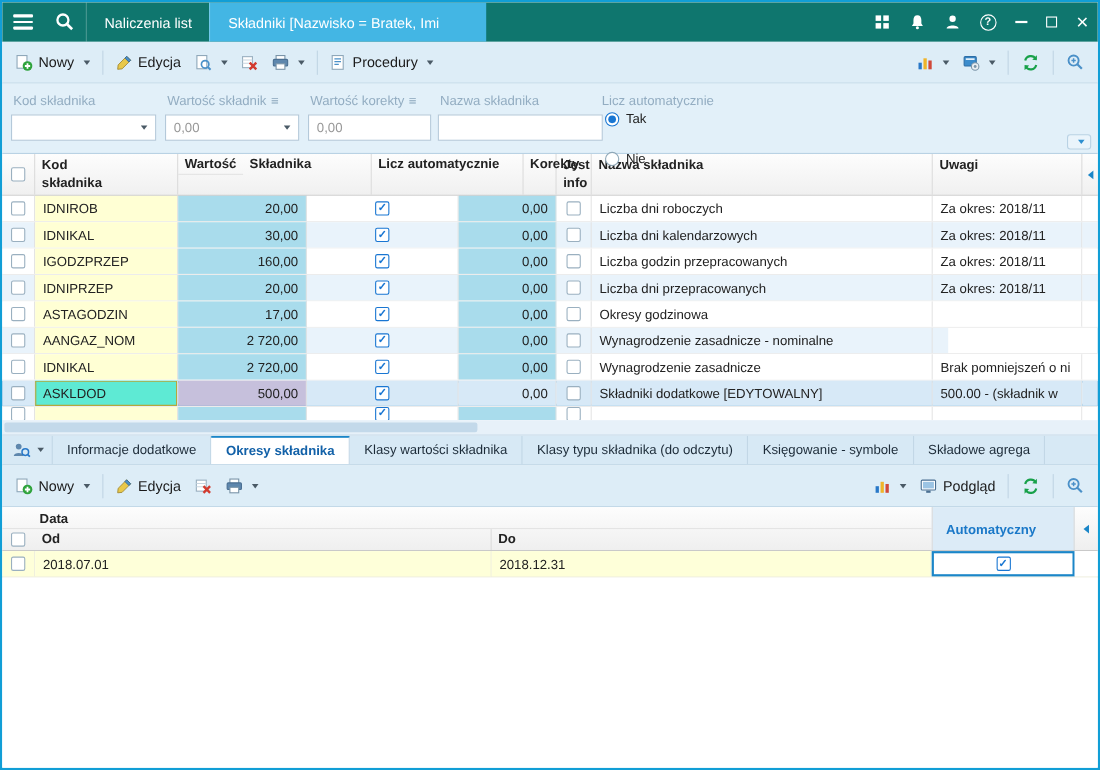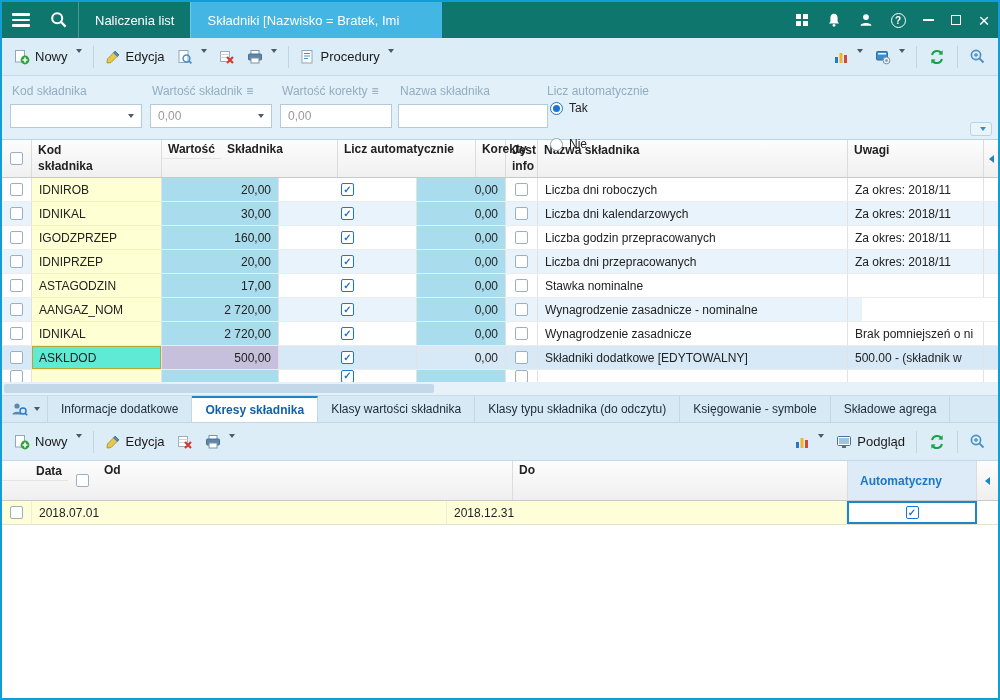--- a/index.html
+++ b/index.html
@@ -18,21 +18,21 @@
   .tb-right .tb-icon-btn{width:32px}
   .win-ctl{width:28px;display:flex;align-items:center;justify-content:center;cursor:pointer}
   .ic-min{width:11px;height:2px;background:#fff;display:block}
   .ic-max{width:10px;height:10px;border:1.5px solid #fff;display:block}
   .ic-close::after{content:"×";font-size:19px;line-height:1;color:#fff}
   .ic-help{width:15px;height:15px;border:1.5px solid #fff;border-radius:50%;display:flex;align-items:center;justify-content:center}
   .ic-help::after{content:"?";font-size:10px;font-weight:bold;color:#fff}
 
   
   .toolbar{flex:0 0 38px;background:#ddedf7;border-bottom:1px solid #c3d9e8;display:flex;align-items:center;padding:0 6px;font-size:13px}
-  .btn{display:flex;align-items:flex-start;gap:5px;padding:4px 6px;border-radius:3px;cursor:pointer;white-space:nowrap;color:#1a1a1a}
+  .btn{display:flex;align-items:center;gap:5px;padding:4px 6px;border-radius:3px;cursor:pointer;white-space:nowrap;color:#1a1a1a}
   .caret{display:inline-block;width:0;height:0;border-left:3.5px solid transparent;border-right:3.5px solid transparent;border-top:4px solid #4a5a66;margin-left:3px}
   .caret.blue{border-top-color:#2e8fd0}
   .tsep{width:1px;height:22px;background:#c0d5e4;margin:0 5px;flex:0 0 1px}
   .t-right{margin-left:auto;display:flex;align-items:center}
 
   
   .filterbar{flex:0 0 64px;background:#e2f0f9;border-bottom:1px solid #b9d2e4;position:relative;font-size:12px}
   .f-label{position:absolute;top:8px;color:#93adc2;white-space:nowrap}
   .f-eq::after{content:"≡";color:#8aa5bb;margin-left:4px}
   .fld{position:absolute;top:28px;height:24px;background:#fff;border:1px solid #b4c9da;display:flex;align-items:center;padding:0 7px;color:#999;overflow:hidden}
@@ -81,21 +81,21 @@
 
   
   .btabs{flex:0 0 27px;background:#d7e9f5;display:flex;align-items:stretch;border-bottom:1px solid #c2d7e6;overflow:hidden;font-size:12px}
   .btab-icon{width:46px;display:flex;align-items:center;justify-content:center;gap:3px;border-right:1px solid #c2d7e6;cursor:pointer}
   .btab{padding:0 13px;display:flex;align-items:center;border-right:1px solid #c2d7e6;white-space:nowrap;cursor:pointer;color:#1c2b38}
   .btab.active{background:#fff;color:#1261a8;font-weight:bold;border-top:2px solid #1b86c8}
 
   
   .w-bod{width:415px}.w-bdo{width:400px}.w-bauto{width:130px}.w-bstrip{width:21px}
   .bghead{flex:0 0 40px;display:flex;background:linear-gradient(#fdfdfd,#efefef);border-bottom:1px solid #c9c9c9;font-weight:bold;font-size:12px}
-  .bg-left{width:845px;flex:0 0 845px;display:flex;flex-direction:row}
+  .bg-left{width:845px;flex:0 0 845px;display:flex;flex-direction:column}
   .bg-data{height:20px;padding:3px 6px 0 34px;border-bottom:1px solid #e4e4e4;line-height:15px}
   .bg-sub{display:flex;flex:1}
   .bg-sub .scheck{width:30px;display:flex;align-items:center;padding-left:8px}
   .bg-sub .sod{width:415px;padding:1px 6px;border-right:1px solid #dcdcdc;line-height:17px}
   .bg-sub .sdo{width:400px;padding:1px 6px;line-height:17px}
   .bg-auto{width:130px;flex:0 0 130px;background:#dcebf7;color:#1a78c8;display:flex;align-items:center;padding:0 12px;border-left:1px solid #dcdcdc;border-right:1px solid #dcdcdc}
   .bg-strip{width:21px;display:flex;align-items:center;justify-content:center}
   .brow{display:flex;height:24px;border-bottom:1px solid #e3e3c9}
   .bc{flex:0 0 auto;display:flex;align-items:center;padding:0 7px;background:#feffd9;border-right:1px solid #eeeedd;overflow:hidden;white-space:nowrap}
   .bc.auto{background:#fff;border:2px solid #1b86c8;justify-content:center;padding:0}
@@ -397,21 +397,21 @@
         </div>
       <div class="gc w-kod c-kod">ASTAGODZIN</div>
       <div class="gc w-wart c-cyan c-wartcell">17,00</div>
       <div class="gc w-licz c-plain c-center">
           <span class="cb checked"></span>
         </div>
       <div class="gc w-kor c-cyan">0,00</div>
       <div class="gc w-info c-plain c-center">
           <span class="cb"></span>
         </div>
-      <div class="gc w-nazwa c-plain">Stawka nominalne</div>
+      <div class="gc w-nazwa c-plain">Okresy godzinowa</div>
       <div class="gc w-uwagi c-plain"></div>
       <div class="gc w-strip c-plain" style="border-right:none"></div>
     </div>
 
     <div class="grow alt">
       <div class="gc w-check c-plain c-center">
           <span class="cb"></span>
         </div>
       <div class="gc w-kod c-kod">AANGAZ_NOM</div>
       <div class="gc w-wart c-cyan c-wartcell">2 720,00</div>

